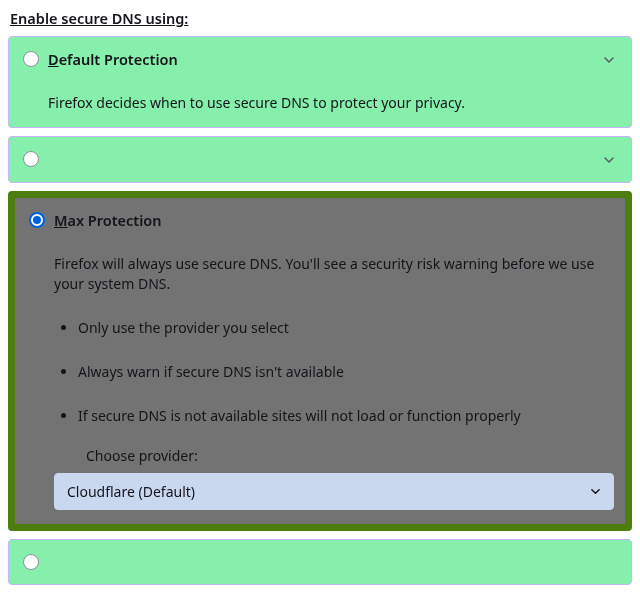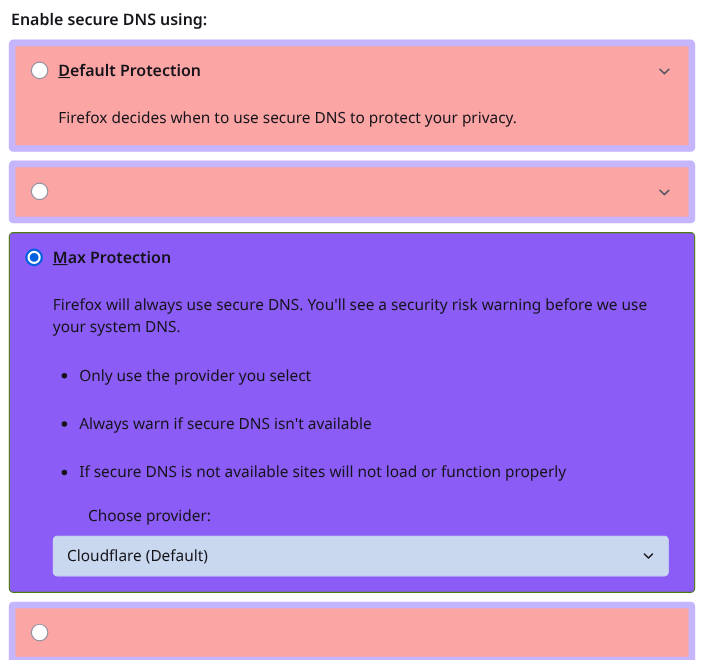--- a/index.html
+++ b/index.html
@@ -10,32 +10,33 @@
     font-size: 14px;
     color: #15141a;
     background: #fff;
     width: 640px;
     height: 600px;
   }
   .section-title {
     font-weight: 600;
     margin: 0 0 8px 2px;
     font-size: 14.5px;
+    text-decoration: underline;
   }
   .option-card {
-    border: 6px solid #c4b5fd;
+    border: 1px solid #c4b5fd;
     border-radius: 4px;
     margin-bottom: 8px;
     padding: 12px 14px 14px 14px;
     position: relative;
-    background: #fca5a5;
+    background: #86efac;
   }
   .option-card.selected {
-    border: 1px solid #4d7c0f;
-    background: #8b5cf6;
+    border: 7px solid #4d7c0f;
+    background: #737373;
   }
   .option-header {
     display: flex;
     align-items: flex-start;
     gap: 9px;
   }
   .radio {
     width: 16px;
     height: 16px;
     border-radius: 50%;

